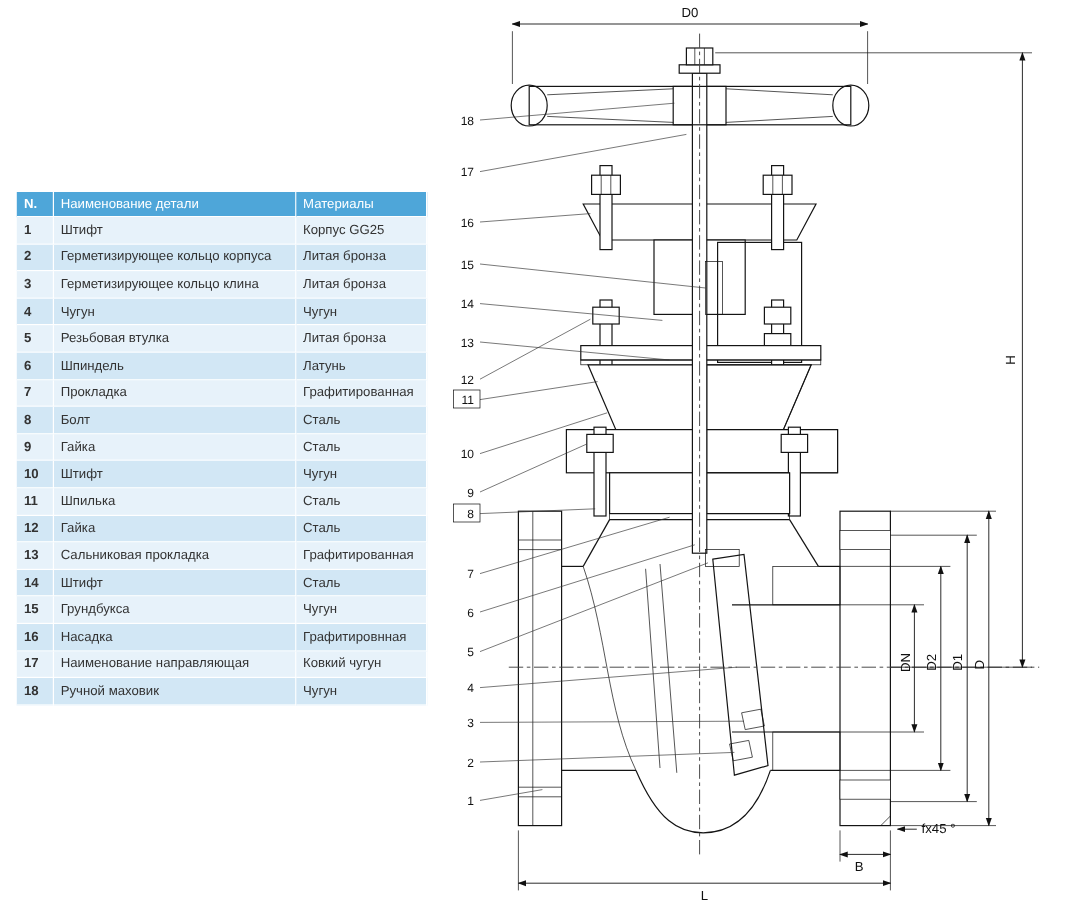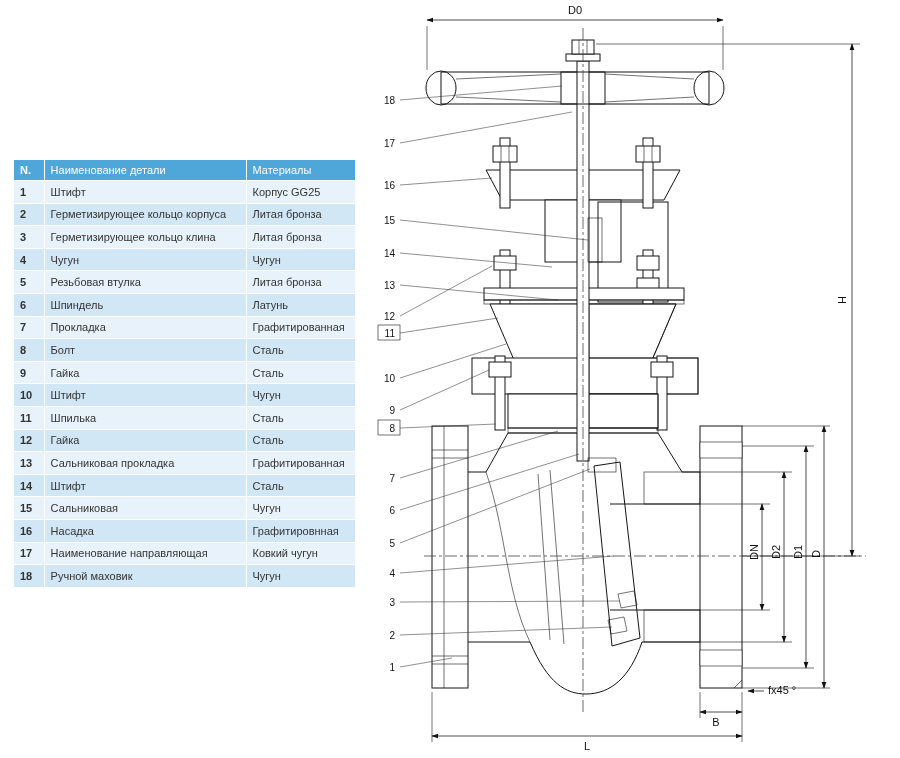--- a/index.html
+++ b/index.html
@@ -318,21 +318,21 @@
         <td>Сальниковая прокладка</td>
         <td>Графитированная</td>
       </tr>
     <tr class="even">
         <td class="c-n">14</td>
         <td>Штифт</td>
         <td>Сталь</td>
       </tr>
     <tr class="odd">
         <td class="c-n">15</td>
-        <td>Сальниковая</td>
+        <td>Грундбукса</td>
         <td>Чугун</td>
       </tr>
     <tr class="even">
         <td class="c-n">16</td>
         <td>Насадка</td>
         <td>Графитировнная</td>
       </tr>
     <tr class="odd">
         <td class="c-n">17</td>
         <td>Наименование направляющая</td>

